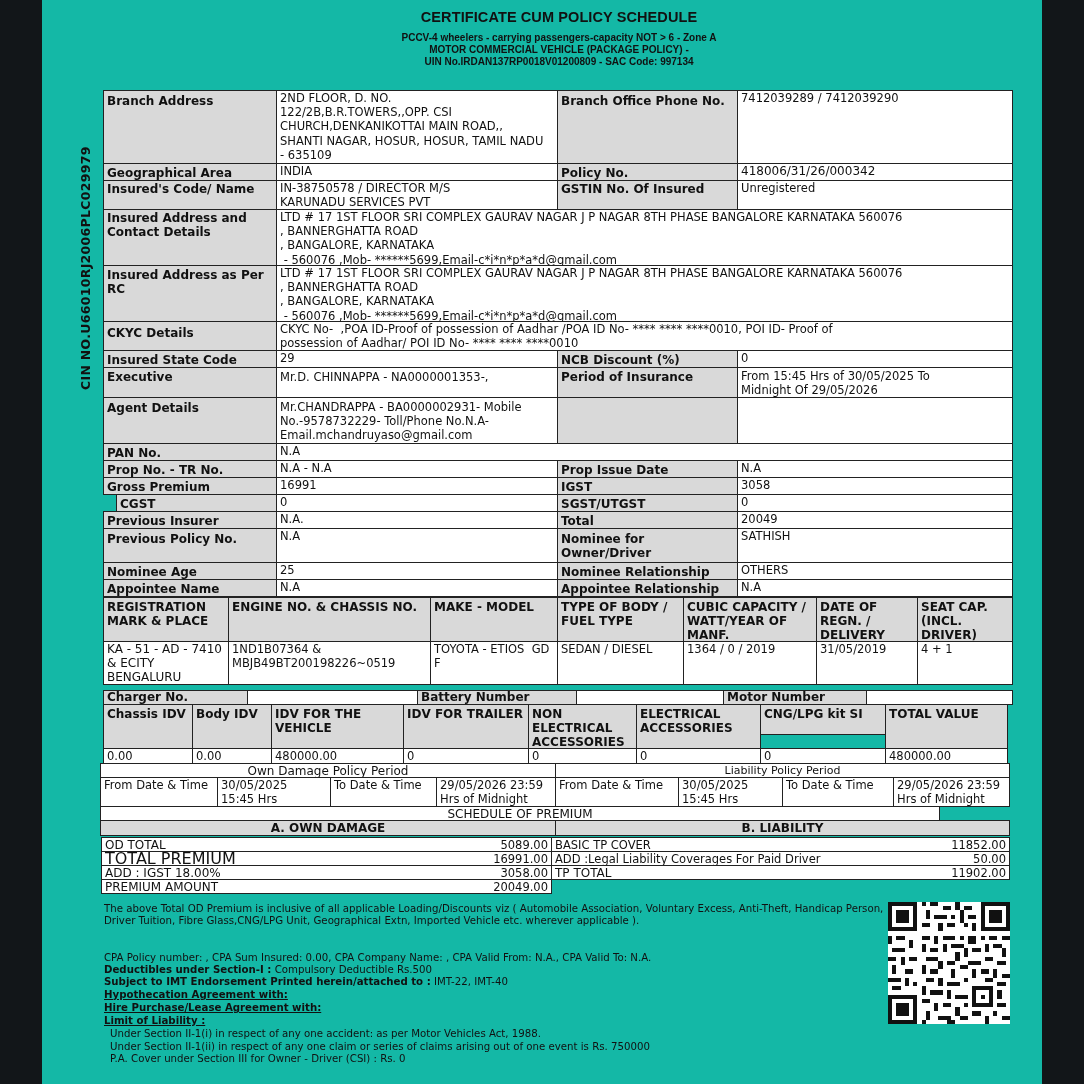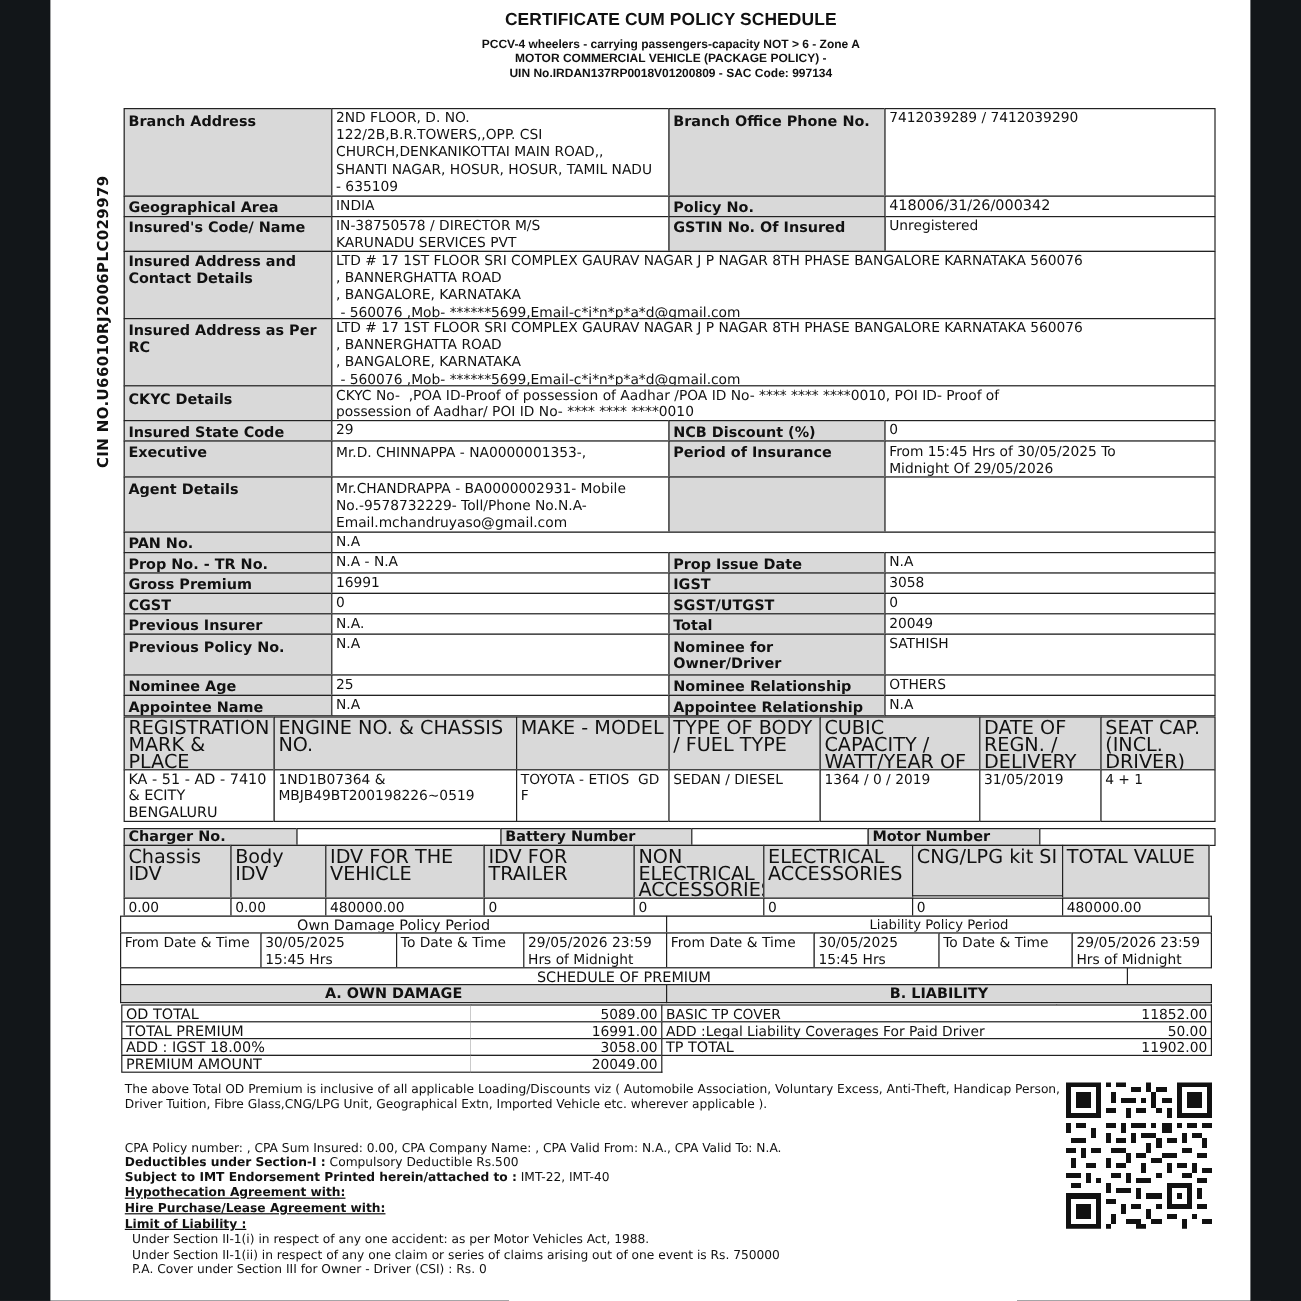--- a/index.html
+++ b/index.html
@@ -1,29 +1,29 @@
 <!DOCTYPE html>
 <html><head>
 <meta charset="utf-8">
 <style>
 *{box-sizing:border-box;margin:0;padding:0}
 html,body{width:1084px;height:1084px;overflow:hidden;background:#121619}
 body{position:relative;font-family:"DejaVu Sans","Liberation Sans",sans-serif;color:#111}
-#page{position:absolute;left:42px;top:0;width:1000px;height:1084px;background:#ffffff;overflow:hidden}
+#page{position:absolute;left:42px;top:0;width:1000px;height:1084px;background:#14b8a6;overflow:hidden}
 .abs{position:absolute}
 .hdr-title{left:0;width:1034px;top:9px;text-align:center;font-family:"Liberation Sans",sans-serif;font-weight:bold;font-size:14.5px;letter-spacing:0.1px}
 .hdr-sub{left:0;width:1034px;text-align:center;font-family:"Liberation Sans",sans-serif;font-weight:bold;font-size:10px;line-height:11.5px}
 .cin{left:36px;top:390px;transform-origin:0 0;transform:rotate(-90deg);font-weight:bold;font-size:12.5px;white-space:nowrap;letter-spacing:0.3px}
 .cell{position:absolute;border:1px solid #222;font-size:11.5px;line-height:14.2px;padding:0 3px;overflow:hidden;white-space:nowrap}
 .lbl{background:#d9d9d9;font-weight:bold;font-size:12px}
 .val{background:#fff}
 .b{font-weight:normal}
 .wrap{white-space:normal}
 .vb{display:flex;align-items:flex-end;padding-bottom:0}
-.hd{background:#d9d9d9;font-weight:normal;font-size:16px;line-height:14px;white-space:normal}
+.hd{background:#d9d9d9;font-weight:bold;font-size:12px;line-height:14px;white-space:normal}
 .ctr{text-align:center}
 .right{text-align:right}
 .note{position:absolute;font-size:10.2px;line-height:12.5px;white-space:nowrap}
 .u{text-decoration:underline;font-weight:bold}
 #qr{position:absolute;left:846px;top:902px;width:122px;height:122px;background:#fff}
 </style>
 </head>
 <body>
 
 <div id="page">
@@ -133,21 +133,21 @@
   <div class="cell lbl vb" style="left:61px;top:460px;width:174px;height:18px">Prop No. - TR No.</div>
   <div class="cell val" style="left:234px;top:460px;width:282px;height:18px">N.A - N.A</div>
   <div class="cell lbl vb" style="left:515px;top:460px;width:181px;height:18px">Prop Issue Date</div>
   <div class="cell val" style="left:695px;top:460px;width:276px;height:18px">N.A</div>
 
   <div class="cell lbl vb" style="left:61px;top:477px;width:174px;height:18px">Gross Premium</div>
   <div class="cell val" style="left:234px;top:477px;width:282px;height:18px">16991</div>
   <div class="cell lbl vb" style="left:515px;top:477px;width:181px;height:18px">IGST</div>
   <div class="cell val" style="left:695px;top:477px;width:276px;height:18px">3058</div>
 
-  <div class="cell lbl vb" style="left:61px;top:494px;width:174px;height:18px">CGST</div>
+  <div class="cell lbl vb" style="left:74px;top:494px;width:174px;height:18px">CGST</div>
   <div class="cell val" style="left:234px;top:494px;width:282px;height:18px">0</div>
   <div class="cell lbl vb" style="left:515px;top:494px;width:181px;height:18px">SGST/UTGST</div>
   <div class="cell val" style="left:695px;top:494px;width:276px;height:18px">0</div>
 
   <div class="cell lbl vb" style="left:61px;top:511px;width:174px;height:18px">Previous Insurer</div>
   <div class="cell val" style="left:234px;top:511px;width:282px;height:18px">N.A.</div>
   <div class="cell lbl vb" style="left:515px;top:511px;width:181px;height:18px">Total</div>
   <div class="cell val" style="left:695px;top:511px;width:276px;height:18px">20049</div>
 
   <div class="cell lbl" style="left:61px;top:528px;width:174px;height:35px">
@@ -192,21 +192,21 @@
   <div class="cell val" style="left:534px;top:690px;width:148px;height:15px"></div>
   <div class="cell lbl" style="left:681px;top:690px;width:144px;height:15px;line-height:13px">Motor Number</div>
   <div class="cell val" style="left:824px;top:690px;width:147px;height:15px"></div>
 
   <div class="cell hd" style="left:61px;top:704px;width:90px;height:45px;padding-top:2px">Chassis IDV</div>
   <div class="cell hd" style="left:150px;top:704px;width:80px;height:45px;padding-top:2px">Body IDV</div>
   <div class="cell hd" style="left:229px;top:704px;width:133px;height:45px;padding-top:2px">IDV FOR THE VEHICLE</div>
   <div class="cell hd" style="left:361px;top:704px;width:126px;height:45px;padding-top:2px">IDV FOR TRAILER</div>
   <div class="cell hd" style="left:486px;top:704px;width:109px;height:45px;padding-top:2px">NON ELECTRICAL ACCESSORIES</div>
   <div class="cell hd" style="left:594px;top:704px;width:125px;height:45px;padding-top:2px">ELECTRICAL ACCESSORIES</div>
-  <div class="cell hd" style="left:718px;top:704px;width:126px;height:43px;padding-top:2px">CNG/LPG kit SI</div>
+  <div class="cell hd" style="left:718px;top:704px;width:126px;height:31px;padding-top:2px">CNG/LPG kit SI</div>
   <div class="cell hd" style="left:843px;top:704px;width:123px;height:45px;padding-top:2px">TOTAL VALUE</div>
 
   <div class="cell val" style="left:61px;top:748px;width:90px;height:16px;line-height:15px">0.00</div>
   <div class="cell val" style="left:150px;top:748px;width:80px;height:16px;line-height:15px">0.00</div>
   <div class="cell val" style="left:229px;top:748px;width:133px;height:16px;line-height:15px">480000.00</div>
   <div class="cell val" style="left:361px;top:748px;width:126px;height:16px;line-height:15px">0</div>
   <div class="cell val" style="left:486px;top:748px;width:109px;height:16px;line-height:15px">0</div>
   <div class="cell val" style="left:594px;top:748px;width:125px;height:16px;line-height:15px">0</div>
   <div class="cell val" style="left:718px;top:748px;width:126px;height:16px;line-height:15px">0</div>
   <div class="cell val" style="left:843px;top:748px;width:123px;height:16px;line-height:15px">480000.00</div>
@@ -234,21 +234,21 @@
       <div>29/05/2026 23:59</div>
       <div>Hrs of Midnight</div>
     </div>
 
   <div class="cell val b ctr" style="left:58px;top:806px;width:840px;height:15px;line-height:14px;font-size:12px">SCHEDULE OF PREMIUM</div>
   <div class="cell lbl ctr" style="left:58px;top:820px;width:456px;height:16px;line-height:15px">A. OWN DAMAGE</div>
   <div class="cell lbl ctr" style="left:513px;top:820px;width:455px;height:16px;line-height:15px">B. LIABILITY</div>
 
   <div class="cell val b" style="left:59px;top:837px;width:292px;height:15px;line-height:14px;font-size:12px">OD TOTAL</div>
   <div class="cell val right" style="left:350px;top:837px;width:160px;height:15px;line-height:14px;border-left:none">5089.00</div>
-  <div class="cell val b" style="left:59px;top:851px;width:292px;height:25px;line-height:14px;font-size:12px">TOTAL PREMIUM</div>
+  <div class="cell val b" style="left:59px;top:851px;width:292px;height:25px;line-height:14px;font-size:16px">TOTAL PREMIUM</div>
   <div class="cell val right" style="left:350px;top:851px;width:160px;height:15px;line-height:14px;border-left:none">16991.00</div>
   <div class="cell val b" style="left:59px;top:865px;width:292px;height:15px;line-height:14px;font-size:12px">ADD : IGST 18.00%</div>
   <div class="cell val right" style="left:350px;top:865px;width:160px;height:15px;line-height:14px;border-left:none">3058.00</div>
   <div class="cell val b" style="left:59px;top:879px;width:292px;height:15px;line-height:14px;font-size:12px">PREMIUM AMOUNT</div>
   <div class="cell val right" style="left:350px;top:879px;width:160px;height:15px;line-height:14px;border-left:none">20049.00</div>
 
   <div class="cell val" style="left:509px;top:837px;width:330px;height:15px;line-height:14px">BASIC TP COVER</div>
   <div class="cell val right" style="left:838px;top:837px;width:130px;height:15px;line-height:14px;border-left:none">11852.00</div>
   <div class="cell val" style="left:509px;top:851px;width:330px;height:15px;line-height:14px">ADD :Legal Liability Coverages For Paid Driver</div>
   <div class="cell val right" style="left:838px;top:851px;width:130px;height:15px;line-height:14px;border-left:none">50.00</div>

